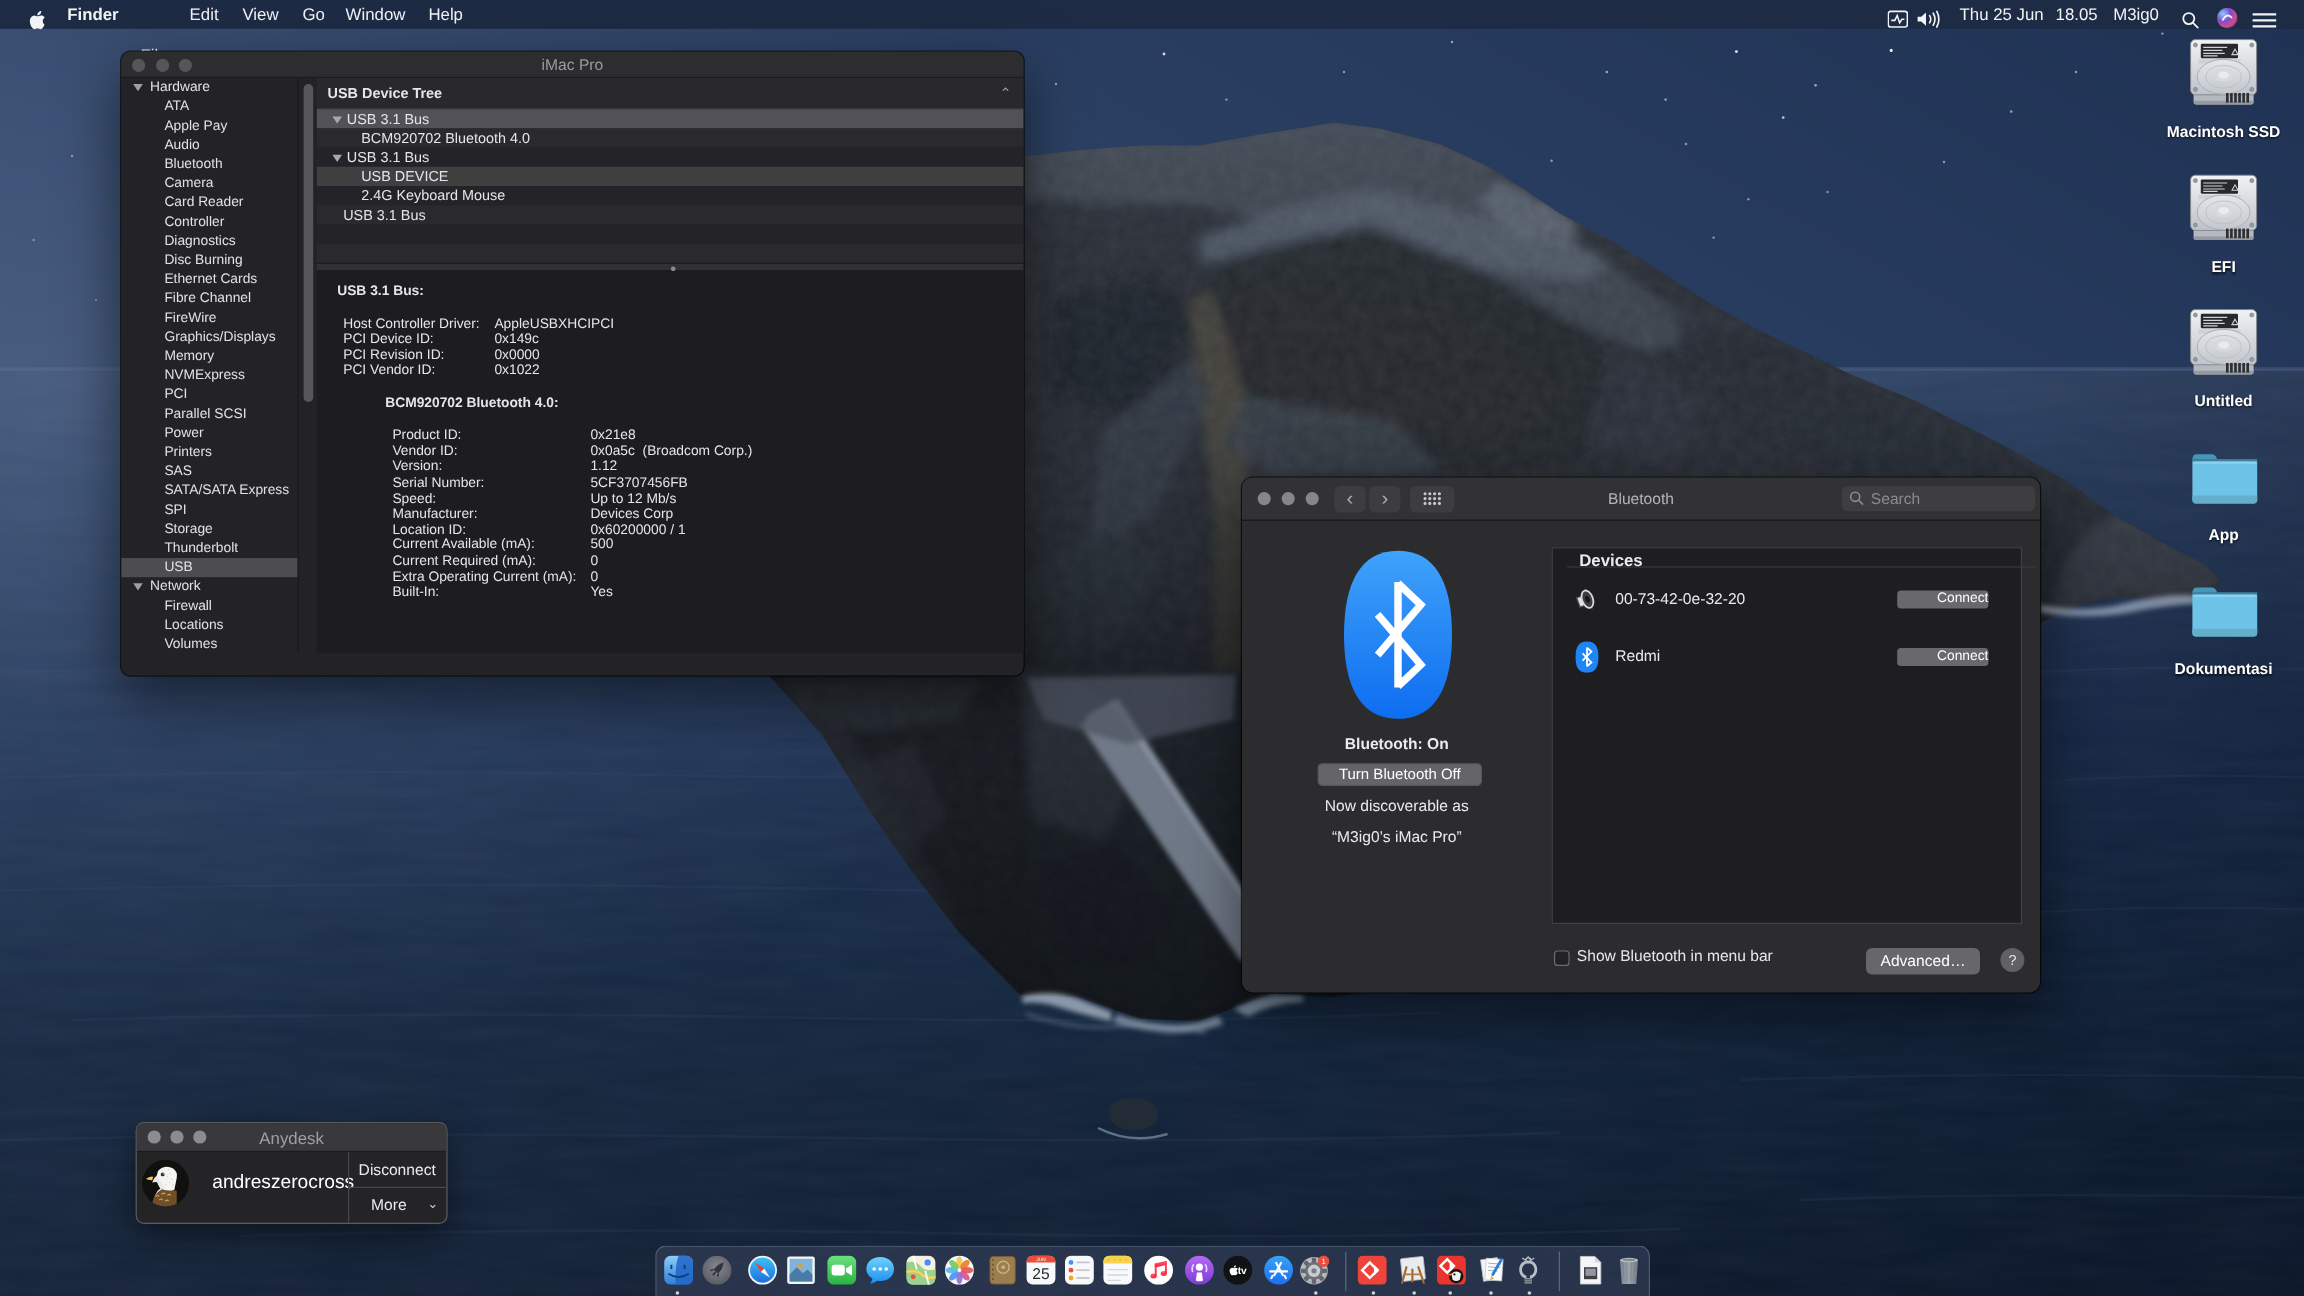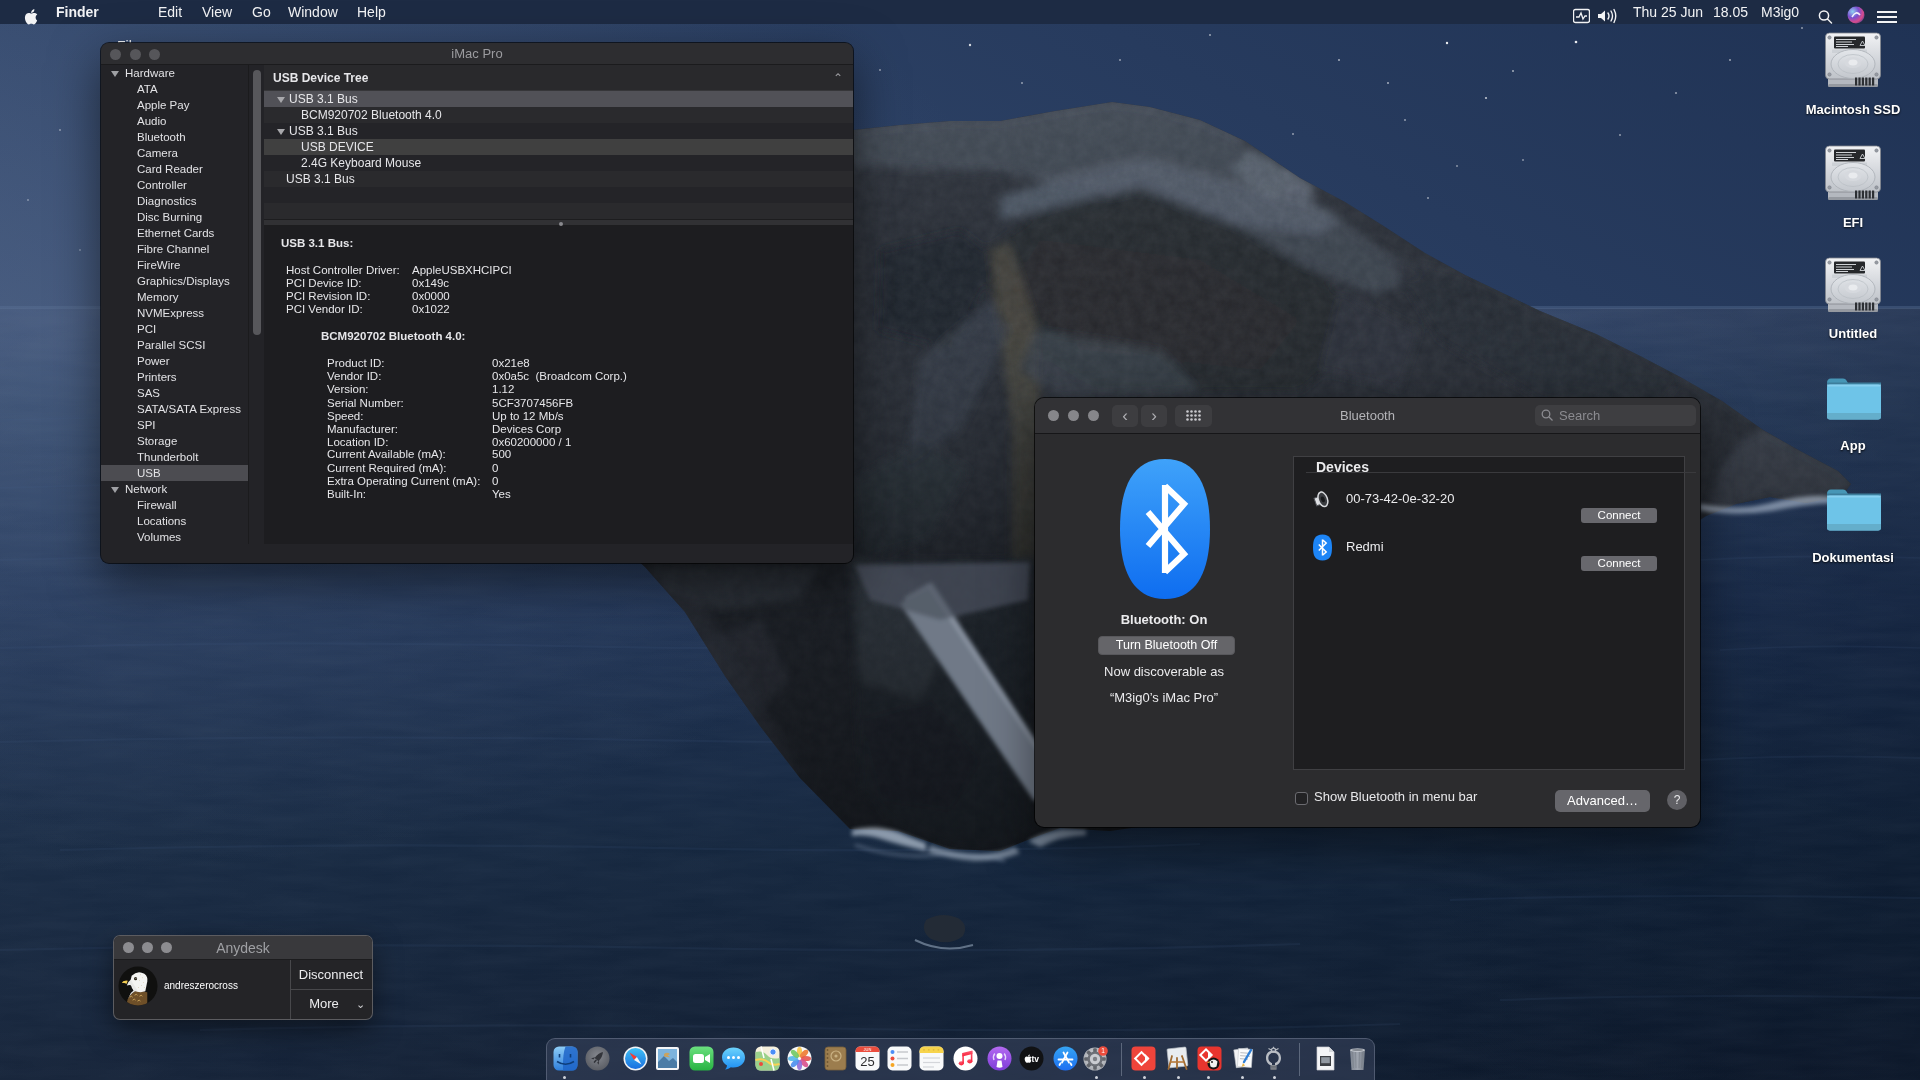--- a/index.html
+++ b/index.html
@@ -39,21 +39,21 @@
 .navbtn { position:absolute; top:7px; width:26px; height:22px; background:#3d3d40; border-radius:5px; color:#aeaeb2; text-align:center; line-height:21px; font-size:17px; }
 #bt-title .ttl { position:absolute; width:100%; text-align:center; line-height:36px; color:#b4b4b8; font-size:13px; }
 #bt-search { position:absolute; right:4px; top:7px; width:161px; height:21px; background:#3e3e41; border-radius:5px; color:#8b8b90; font-size:13px; line-height:21px; padding-left:24px; }
 #bt-search .mag { position:absolute; left:6px; top:4px; }
 #bt-icon { position:absolute; left:77px; top:59px; width:106px; height:144px; }
 .btxt { position:absolute; left:0px; width:258px; text-align:center; }
 #bt-off { position:absolute; left:63px; top:238px; width:137px; height:19px; background:#656569; border-radius:4px; border:1px solid #58585c; color:#fff; font-size:12.5px; text-align:center; line-height:17px; }
 #devpanel { position:absolute; left:258px; top:58px; width:392px; height:314px; background:#1e1e20; border:1px solid #404043; }
 #devpanel .dhdr { position:absolute; left:0; top:0; width:100%; height:16px; line-height:20px; padding-left:10px; font-weight:bold; font-size:14px; border-bottom:1px solid #3a3a3d;margin-left:12px; }
 .devrow { position:absolute; left:0; width:100%; height:24px; }
-.connect { position:absolute; right:27px; width:76px; height:15px; background:#68686d; border-radius:3px; color:#fff; font-size:11.5px; text-align:center; line-height:15px;margin-top:16px; }
+.connect { position:absolute; right:27px; width:76px; height:15px; background:#68686d; border-radius:3px; color:#fff; font-size:11.5px; text-align:right; line-height:15px; }
 #bt-check { position:absolute; left:260px; top:394px; width:13px; height:13px; background:#222224; border:1px solid #6b6b70; border-radius:3px; }
 #bt-checklbl { position:absolute; left:279px; top:391px; font-size:13px; color:#e8e8ea; }
 #bt-adv { position:absolute; left:520px; top:392px; width:95px; height:22px; background:#66666b; border-radius:5px; color:#fff; font-size:13px; text-align:center; line-height:22px; }
 #bt-help { position:absolute; left:632px; top:392px; width:20px; height:20px; background:#606065; border-radius:50%; color:#e8e8ea; font-size:12px; text-align:center; line-height:20px; }
 
 #ad { position:absolute; left:114px; top:936px; width:258px; height:83px; border-radius:6px; background:#242427; box-shadow:0 0 0 1px #5c5c60, 0 10px 28px rgba(0,0,0,.5); overflow:hidden; color:#ececee; }
 #ad-title { position:absolute; left:0; top:0; width:258px; height:24px; background:#39393c; border-bottom:1px solid #1c1c1e; }
 #ad-title .tl { width:11px; height:11px; top:6px; background:#8c8c90; }
 #ad-title .t1 { left:9px; } #ad-title .t2 { left:28px; } #ad-title .t3 { left:47px; }
 #ad-title .ttl { position:absolute; width:100%; text-align:center; line-height:24px; color:#9fa0a4; font-size:14px; }
@@ -462,21 +462,21 @@
             <circle cx="23" cy="9" r="0.5"></circle>
             <circle cx="25" cy="12" r="0.5"></circle>
             <circle cx="22" cy="15" r="0.5"></circle>
             <circle cx="26" cy="17" r="0.5"></circle>
             <circle cx="24" cy="20" r="0.5"></circle>
             <circle cx="21" cy="22" r="0.5"></circle>
             <circle cx="27" cy="22" r="0.5"></circle>
           </g>
         </g>
       </svg>
-<div style="position:absolute; left:50px; top:30px; width:120px; font-size:10px; line-height:40px; color:#fff;">andreszerocross</div>
+<div style="position:absolute; left:62px; top:30px; width:120px; font-size:16px; line-height:40px; color:#fff;text-align:center;">andreszerocross</div>
 <div class="vdiv"></div>
       <div class="hdiv"></div>
 <div style="position:absolute; left:176px; top:24px; width:82px; height:29px; text-align:center; line-height:29px; font-size:13px;">Disconnect</div>
 <div style="position:absolute; left:176px; top:53px; width:68px; height:30px; text-align:center; line-height:30px; font-size:13px;">More</div>
 <div style="position:absolute; left:242px; top:53px; height:30px; line-height:30px; font-size:11px; color:#d2d2d5;">⌄</div>
 </div>
 
 <div id="dicons">
 <svg style="position:absolute" width="0" height="0">
 <defs>

